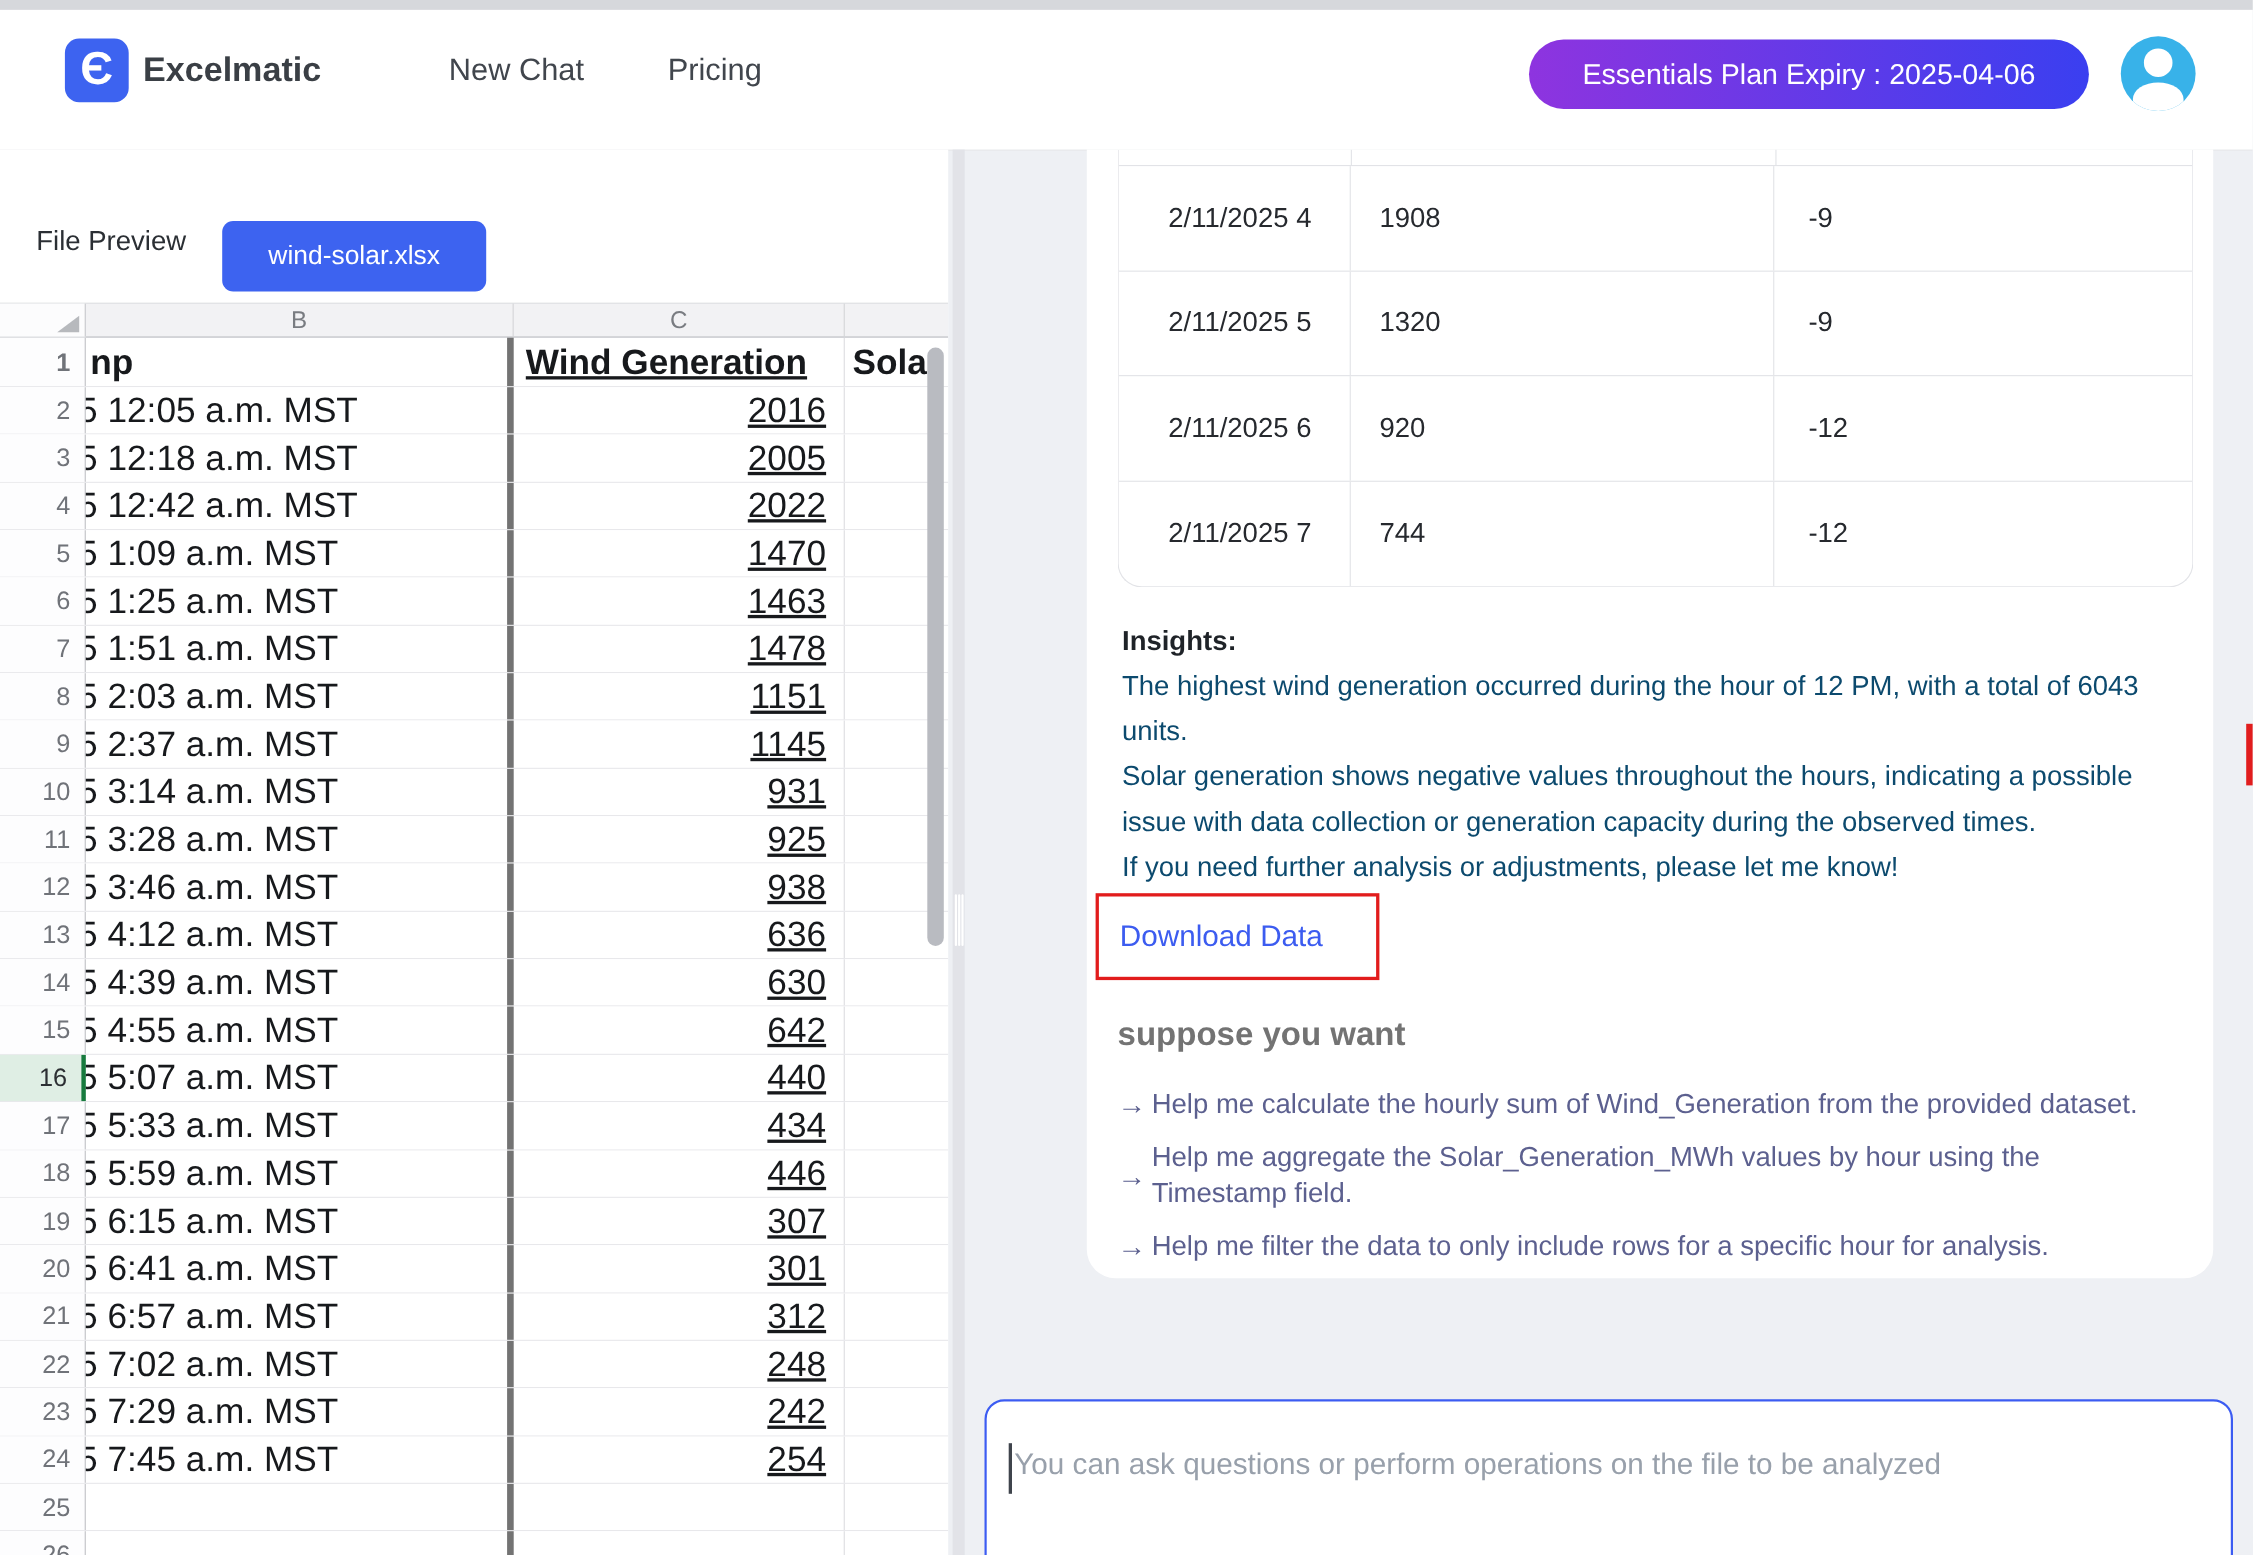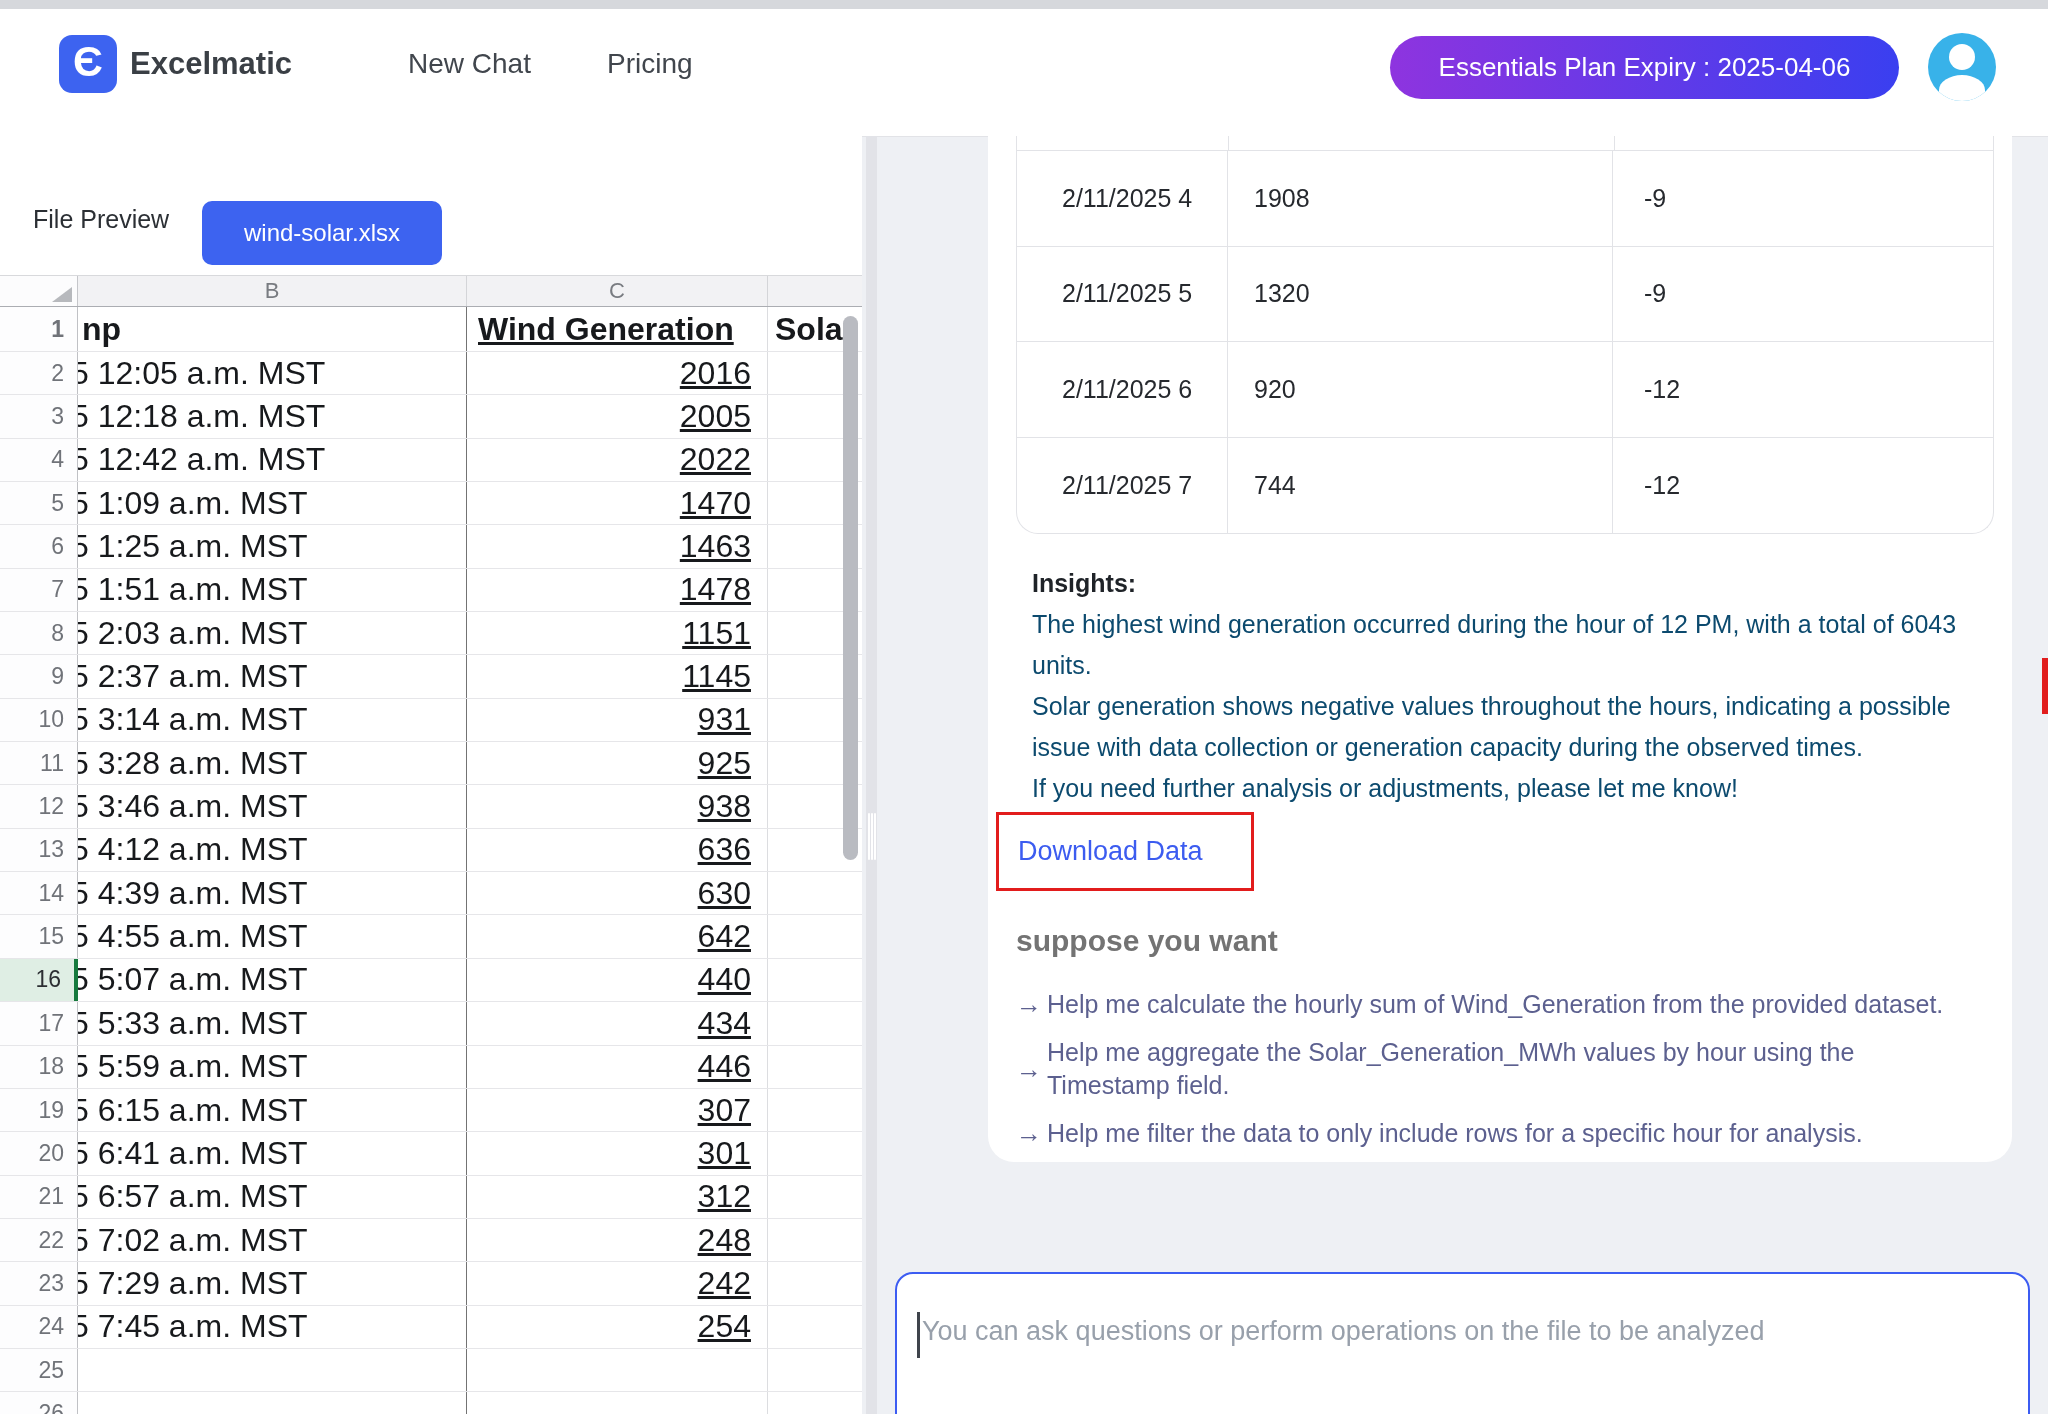--- a/index.html
+++ b/index.html
@@ -48,21 +48,21 @@
     border-left:20px solid transparent;border-bottom:15px solid #b7b9bd;}
   .h-b{width:389px;border-right:1px solid #d4d5d8;}
   .h-c{width:301px;border-right:1px solid #d4d5d8;}
   .h-d{flex:1;}
   .sheet-row{display:flex;height:43.35px;border-bottom:1px solid #e6e6e9;box-sizing:border-box;background:#ffffff;}
   .sheet-row.first{height:45px;font-weight:700;}
   .cell{box-sizing:border-box;display:flex;align-items:center;overflow:hidden;font-size:32px;color:#17191c;}
   .cell-num{width:78px;justify-content:flex-end;padding-right:13px;font-size:23px;color:#707379;
     border-right:1px solid #c0c1c5;background:#fdfdfe;}
   .cell-num.selected{background:#dfeee4;border-right:4px solid #177a3e;color:#2c2f33;}
-  .cell-b{width:389px;border-right:1px solid #737373;padding-left:6px;}
+  .cell-b{width:389px;border-right:6px solid #737373;padding-left:6px;}
   .cell-b .clip{display:inline-block;margin-left:-13px;white-space:nowrap;}
   .cell-b .clip.no-clip{margin-left:-2px;}
   .cell-c{width:301px;border-right:1px solid #dcdde0;justify-content:flex-end;padding-right:16px;text-decoration:underline;}
   .sheet-row.first .cell-c{justify-content:flex-start;padding-left:11px;}
   .cell-d{flex:1;padding-left:7px;}
   .v-scroll-thumb{left:843px;top:316px;width:15px;height:544px;border-radius:8px;background:#b9bbc1;cursor:pointer;}
 
   
   .divider{left:866px;top:136px;width:11px;height:1278px;background:#e2e3e8;}
   .divider-handle{position:absolute;left:0;top:677px;width:11px;height:47px;cursor:col-resize;}
@@ -80,21 +80,21 @@
   .rt-partial{height:14px;border-bottom:1px solid #e2e3e7;display:flex;}
   .rt-partial .pc1{width:211px;border-right:1px solid #e2e3e7;}
   .rt-partial .pc2{width:385px;border-right:1px solid #e2e3e7;}
   .rt-row{display:flex;height:95.6px;border-bottom:1px solid #e2e3e7;box-sizing:border-box;}
   .rt-row.last{border-bottom:none;}
   .rt-cell{box-sizing:border-box;display:flex;align-items:center;font-size:25px;color:#26292e;}
   .rt-c1{width:211px;border-right:1px solid #e2e3e7;padding-left:45px;}
   .rt-c2{width:385px;border-right:1px solid #e2e3e7;padding-left:26px;}
   .rt-c3{flex:1;padding-left:31px;}
 
-  .insights{position:absolute;left:44px;top:427px;width:985px;}
+  .insights{position:absolute;left:32px;top:427px;width:985px;}
   .insights-title{font-size:25px;font-weight:700;color:#1f2328;line-height:41px;}
   .insights p{margin:0;font-size:25px;color:#0c4a6e;line-height:41px;}
 
   .red-box{position:absolute;left:8px;top:676px;width:252px;height:73px;border:3px solid #e21c1c;
     display:flex;align-items:center;}
   .download-link{margin-left:19px;font-size:27px;color:#3c5cf0;cursor:pointer;}
 
   .suppose{position:absolute;left:28px;top:787px;font-size:30px;font-weight:700;color:#737373;line-height:36px;}
 
   .suggestions{position:absolute;left:28px;top:852px;width:985px;}

